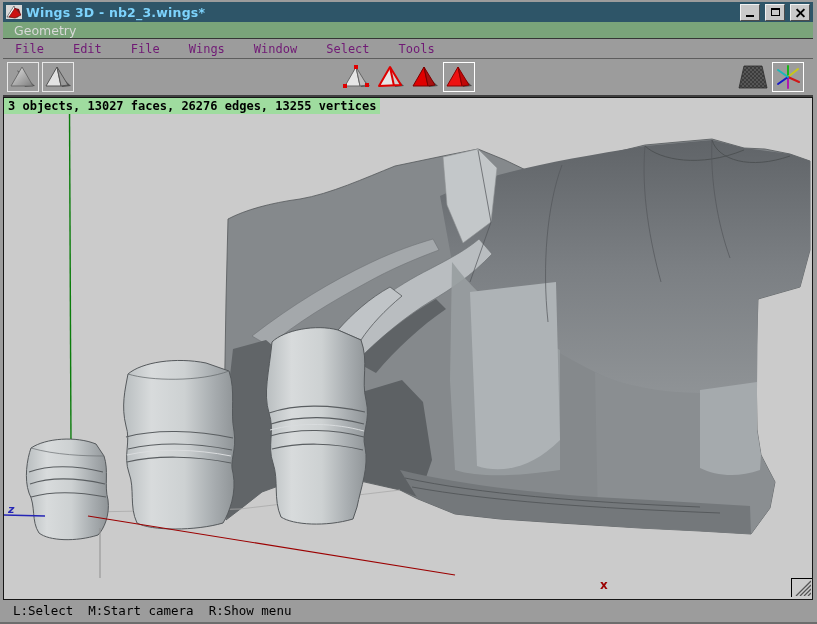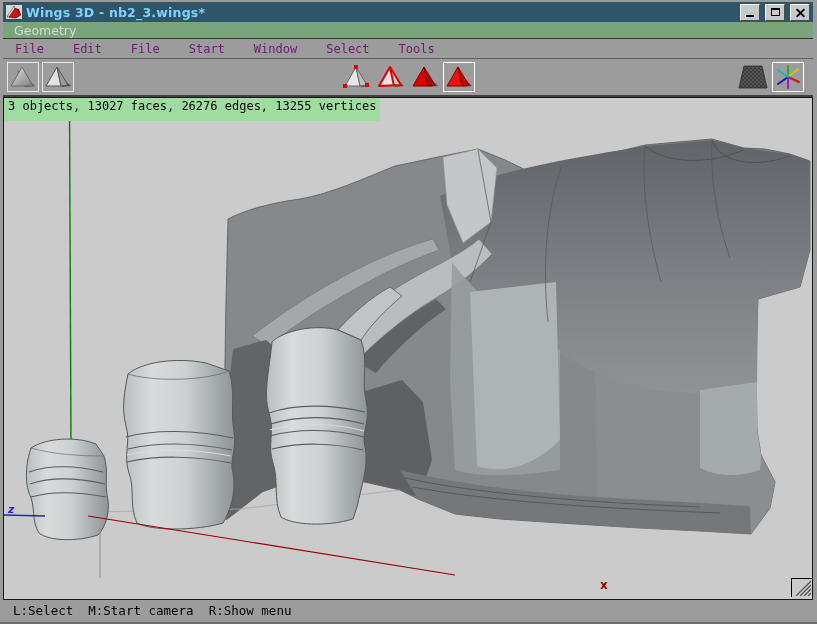--- a/index.html
+++ b/index.html
@@ -64,23 +64,23 @@
   .tool-btn.outlined{border:1px solid #e8e8e8;}
   .tool-btn.selected{border:1px solid #ffffff;}
   
   .viewport{
     position:absolute;left:3px;top:97px;right:4px;height:503px;
     background:#cbcbcb;border:1px solid #161616;box-sizing:border-box;
     overflow:hidden;
   }
   .viewport > svg.scene{position:absolute;left:-4px;top:-98px;width:817px;height:624px;}
   .info-bar{
-    position:absolute;left:0;top:0;height:23px;background:#9fdc9f;
+    position:absolute;left:0;top:0;height:16px;background:#9fdc9f;
     color:#000;font-size:12px;line-height:16px;padding:0 4px;
-    white-space:nowrap;z-index:5;
+    white-space:nowrap;z-index:5;font-weight:bold;
   }
   .resize-grip{
     position:absolute;right:0;bottom:2px;width:21px;height:19px;
     background:#cbcbcb;border-left:1px solid #000;border-top:1px solid #000;
     z-index:6;cursor:nwse-resize;box-sizing:border-box;
   }
   
   .statusbar{
     position:absolute;left:3px;top:601px;right:19px;height:36px;
     background:#9c9c9c;color:#000;font-size:12.5px;line-height:20px;
@@ -114,21 +114,21 @@
 </div>
 
 <div class="geometry-bar">
   <span>Geometry</span>
 </div>
 
 <div class="menubar">
   <span class="menu-item">File</span>
   <span class="menu-item">Edit</span>
   <span class="menu-item">File</span>
-  <span class="menu-item">Start</span>
+  <span class="menu-item">Wings</span>
   <span class="menu-item">Window</span>
   <span class="menu-item">Select</span>
   <span class="menu-item">Tools</span>
 </div>
 
 <div class="toolbar">
 
   <div class="tool-btn outlined" style="left:4px;">
     <svg width="28" height="26" viewBox="0 0 28 26">
       <defs>

